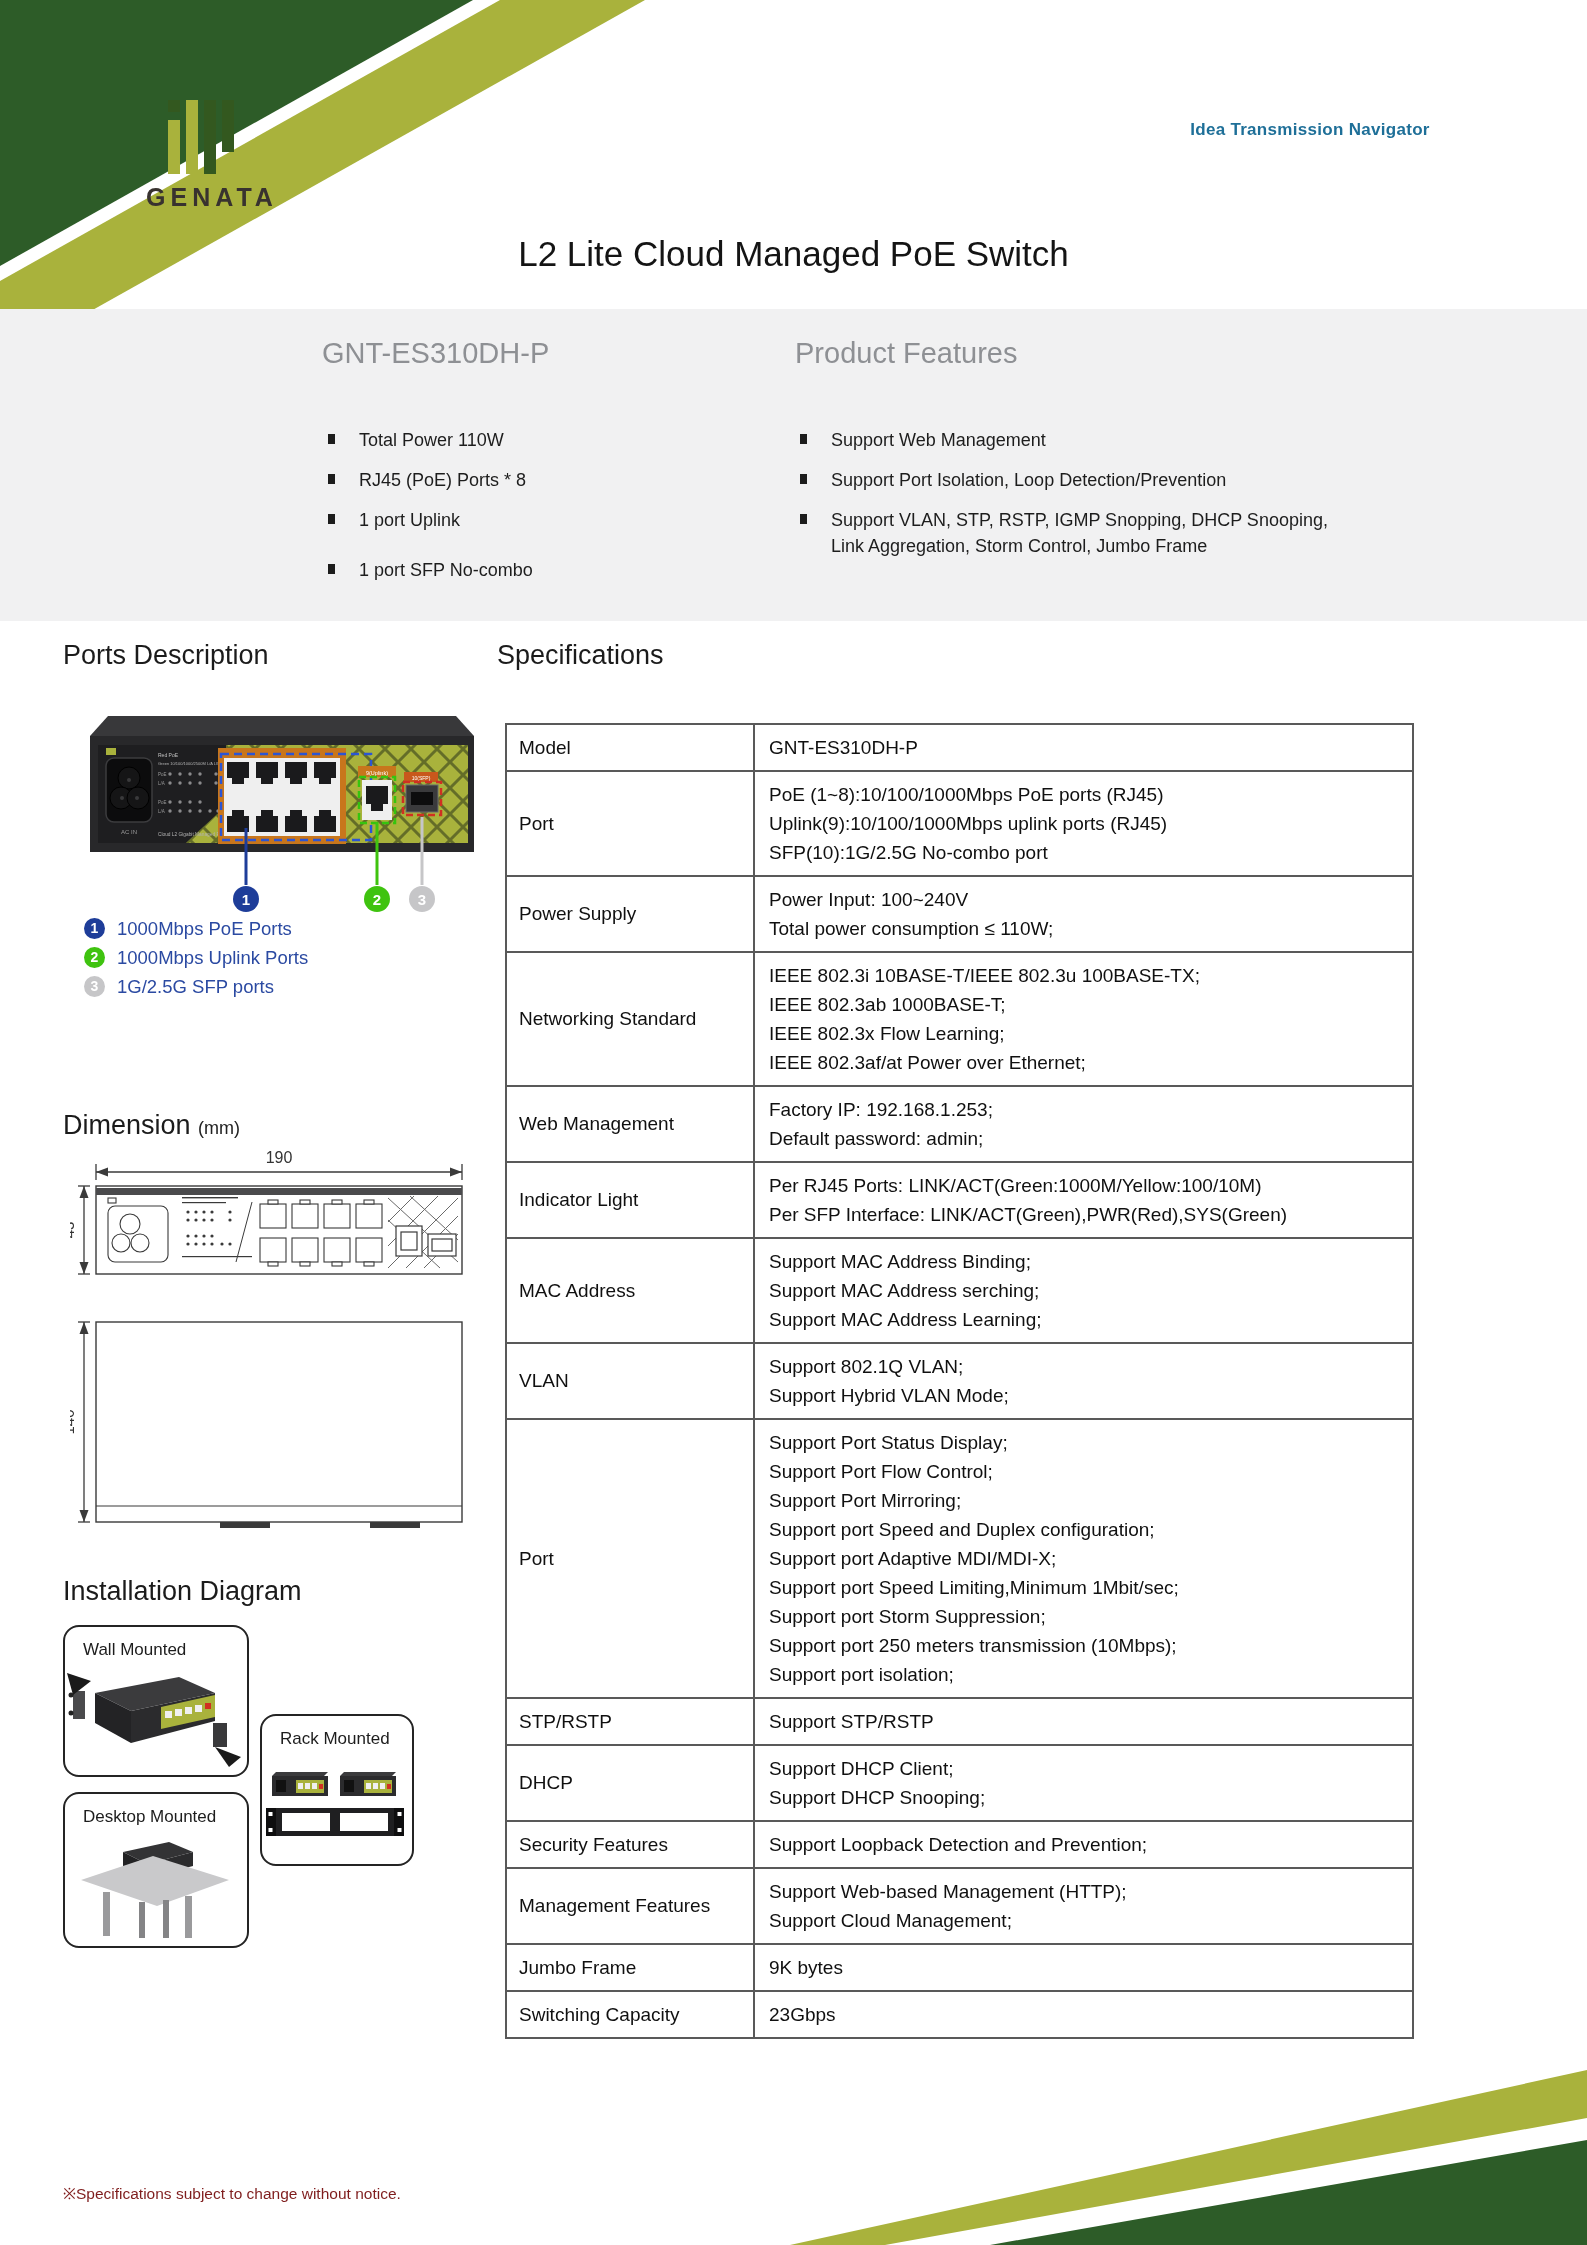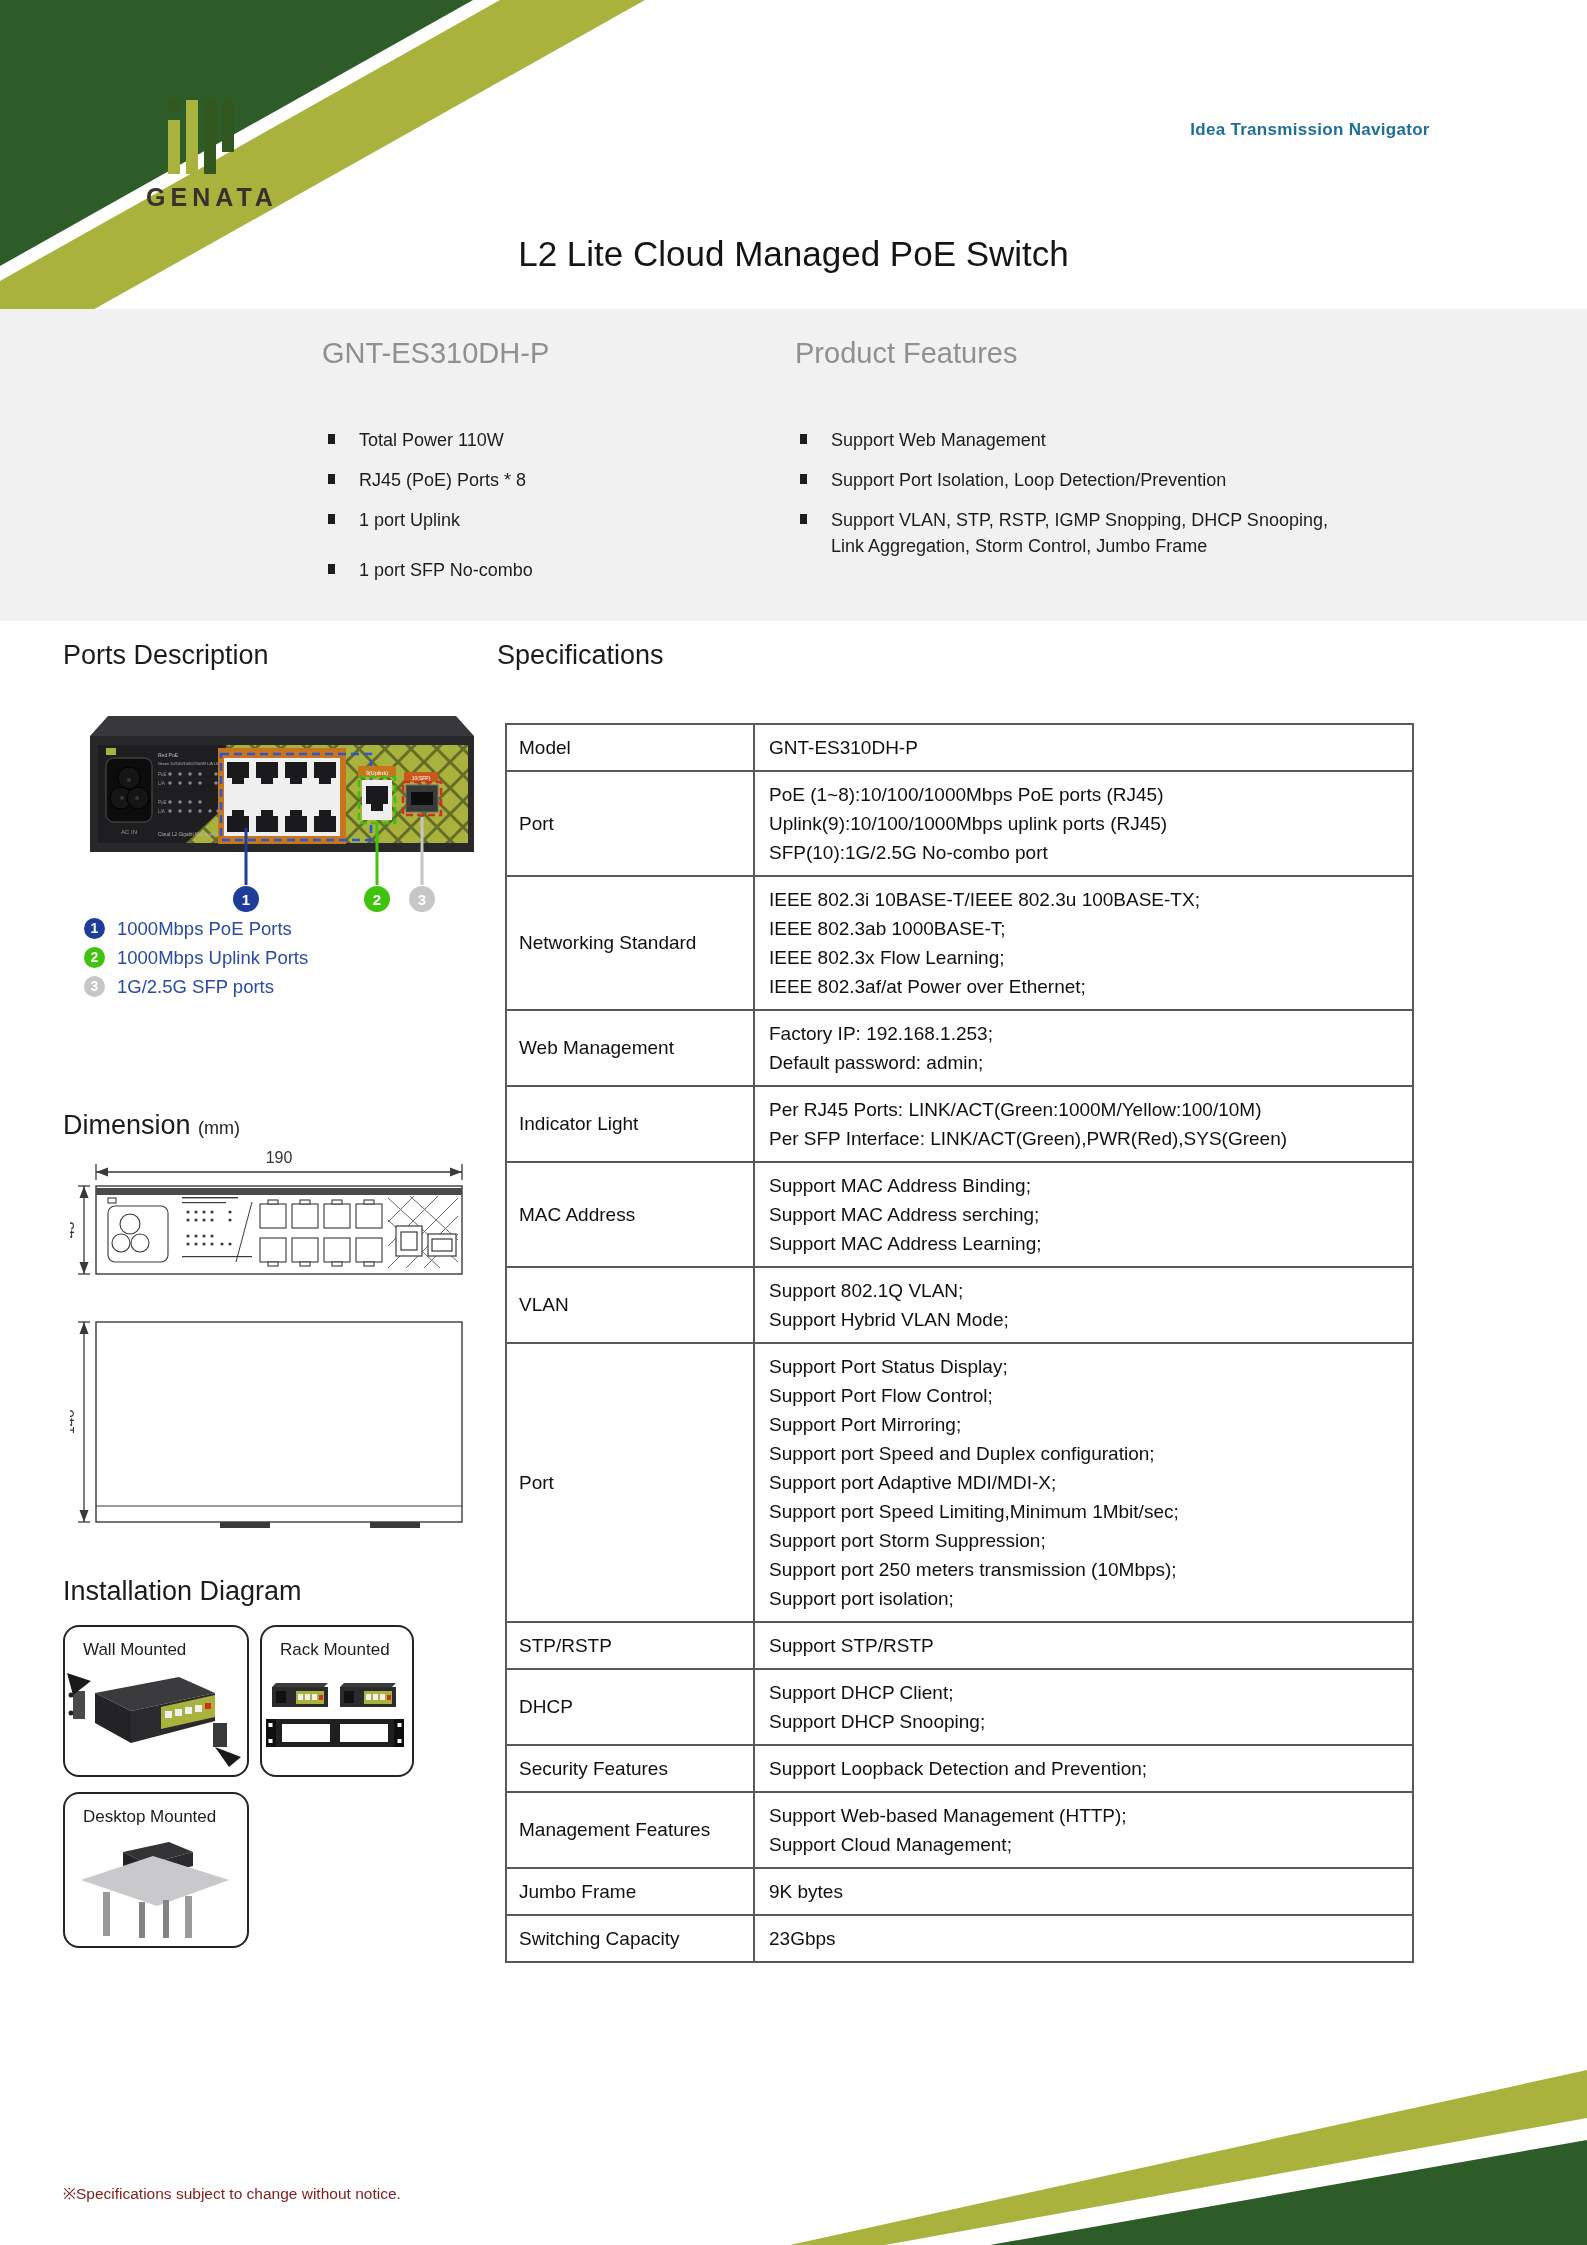--- a/index.html
+++ b/index.html
@@ -372,21 +372,21 @@
     <rect x="140" y="38" width="6" height="6" fill="#d03022"></rect>
     <rect x="8" y="26" width="12" height="28" fill="#4a4a4c"></rect>
     <circle cx="6" cy="30" r="2.5" fill="#222"></circle>
       <circle cx="6" cy="48" r="2.5" fill="#222"></circle>
     <rect x="148" y="58" width="14" height="24" fill="#39393b"></rect>
     <polygon points="2,8 26,16 8,30" fill="#1a1a1a"></polygon>
     <polygon points="176,92 150,82 164,102" fill="#1a1a1a"></polygon>
   </svg>
 </div>
 
-<div class="inst-box" style="left:260px;top:1625px;width:150px;height:148px">
+<div class="inst-box" style="left:260px;top:1714px;width:150px;height:148px">
   <div class="inst-label">Rack Mounted</div>
   <svg width="146" height="100" viewBox="0 0 146 100" style="position:absolute;left:0;top:42px">
     <g>
       <polygon points="10,18 62,18 66,14 14,14" fill="#3b3b3d"></polygon>
       <rect x="10" y="18" width="56" height="20" fill="#2b2b2d"></rect>
       <rect x="34" y="22" width="28" height="13" fill="#a9b23c"></rect>
       <rect x="36" y="25" width="5" height="6" fill="#f0f0f0"></rect>
         <rect x="43" y="25" width="5" height="6" fill="#f0f0f0"></rect>
       <rect x="50" y="25" width="5" height="6" fill="#f0f0f0"></rect>
         <rect x="57" y="26" width="4" height="5" fill="#d03022"></rect>
@@ -435,20 +435,25 @@
         <td class="lbl">Model</td>
         <td class="val">GNT-ES310DH-P</td>
       </tr>
     <tr>
         <td class="lbl">Port</td>
         <td class="val">PoE (1~8):10/100/1000Mbps PoE ports (RJ45)
 Uplink(9):10/100/1000Mbps uplink ports (RJ45)
 SFP(10):1G/2.5G No-combo port</td>
       </tr>
     <tr>
+        <td class="lbl">Power Supply</td>
+        <td class="val">Power Input: 100~240V
+Total power consumption ≤ 110W;</td>
+      </tr>
+    <tr>
         <td class="lbl">Networking Standard</td>
         <td class="val">IEEE 802.3i 10BASE-T/IEEE 802.3u 100BASE-TX;
 IEEE 802.3ab 1000BASE-T;
 IEEE 802.3x Flow Learning;
 IEEE 802.3af/at Power over Ethernet;</td>
       </tr>
     <tr>
         <td class="lbl">Web Management</td>
         <td class="val">Factory IP: 192.168.1.253;
 Default password: admin;</td>

